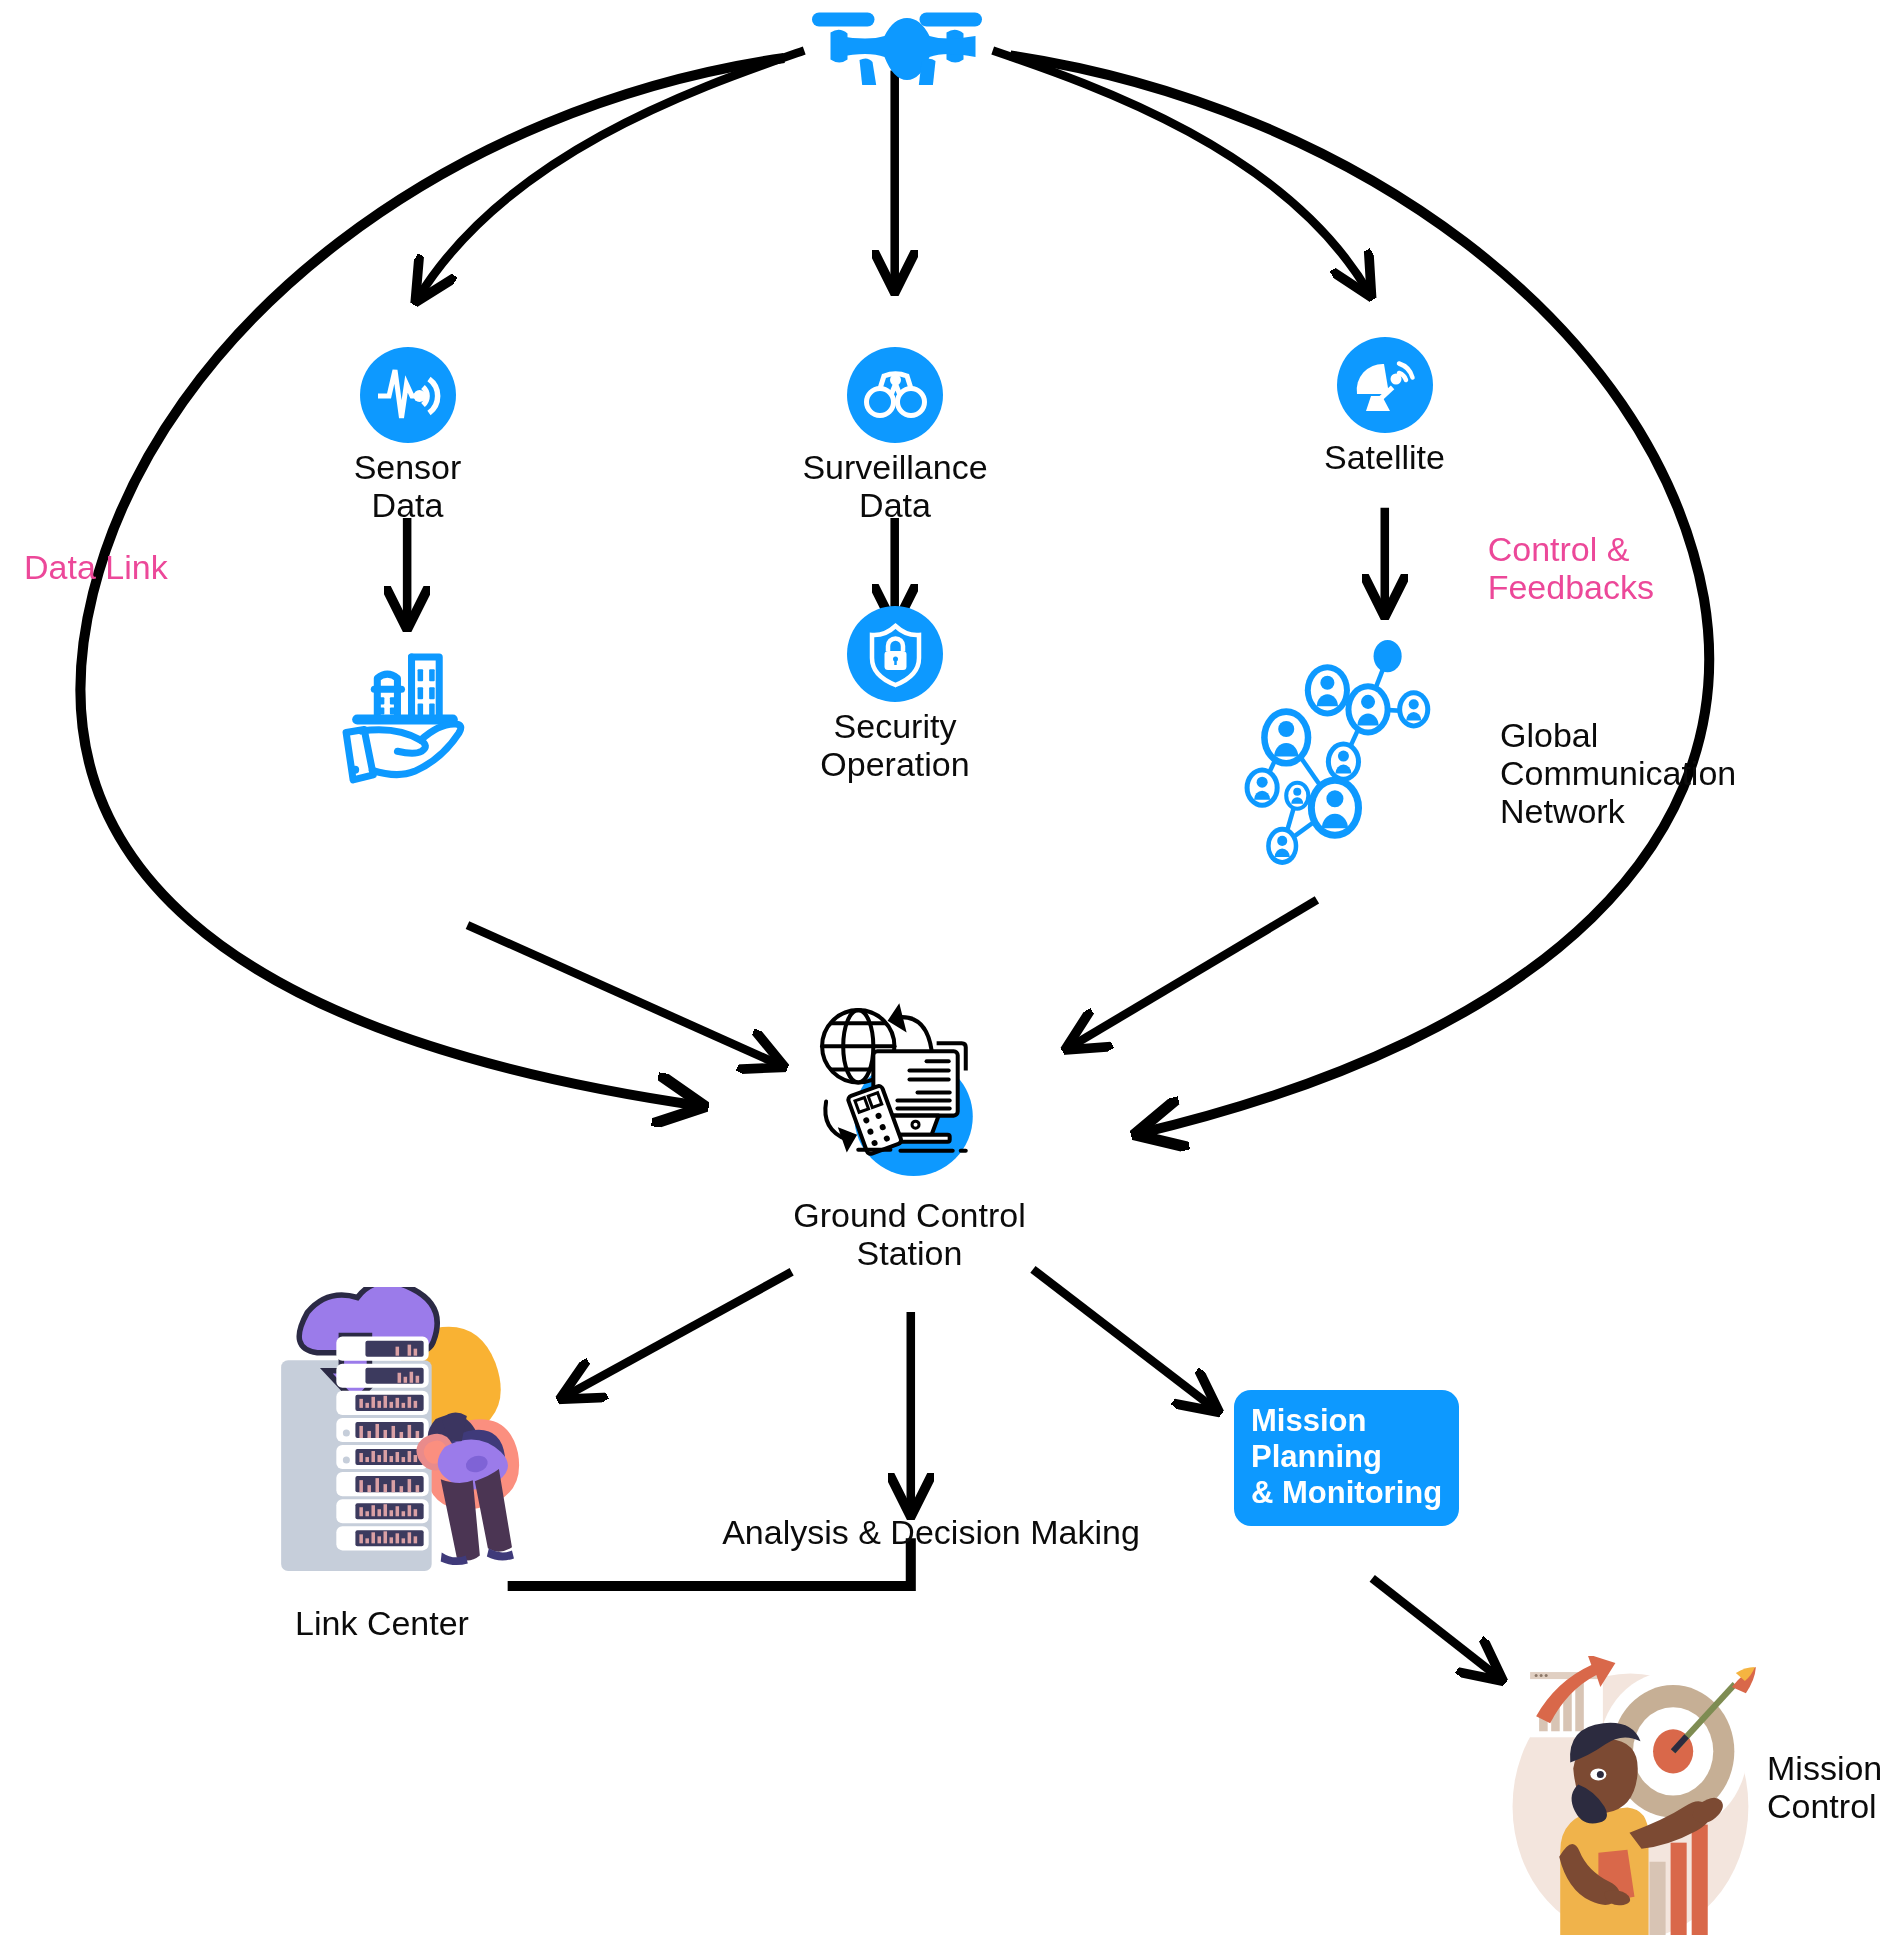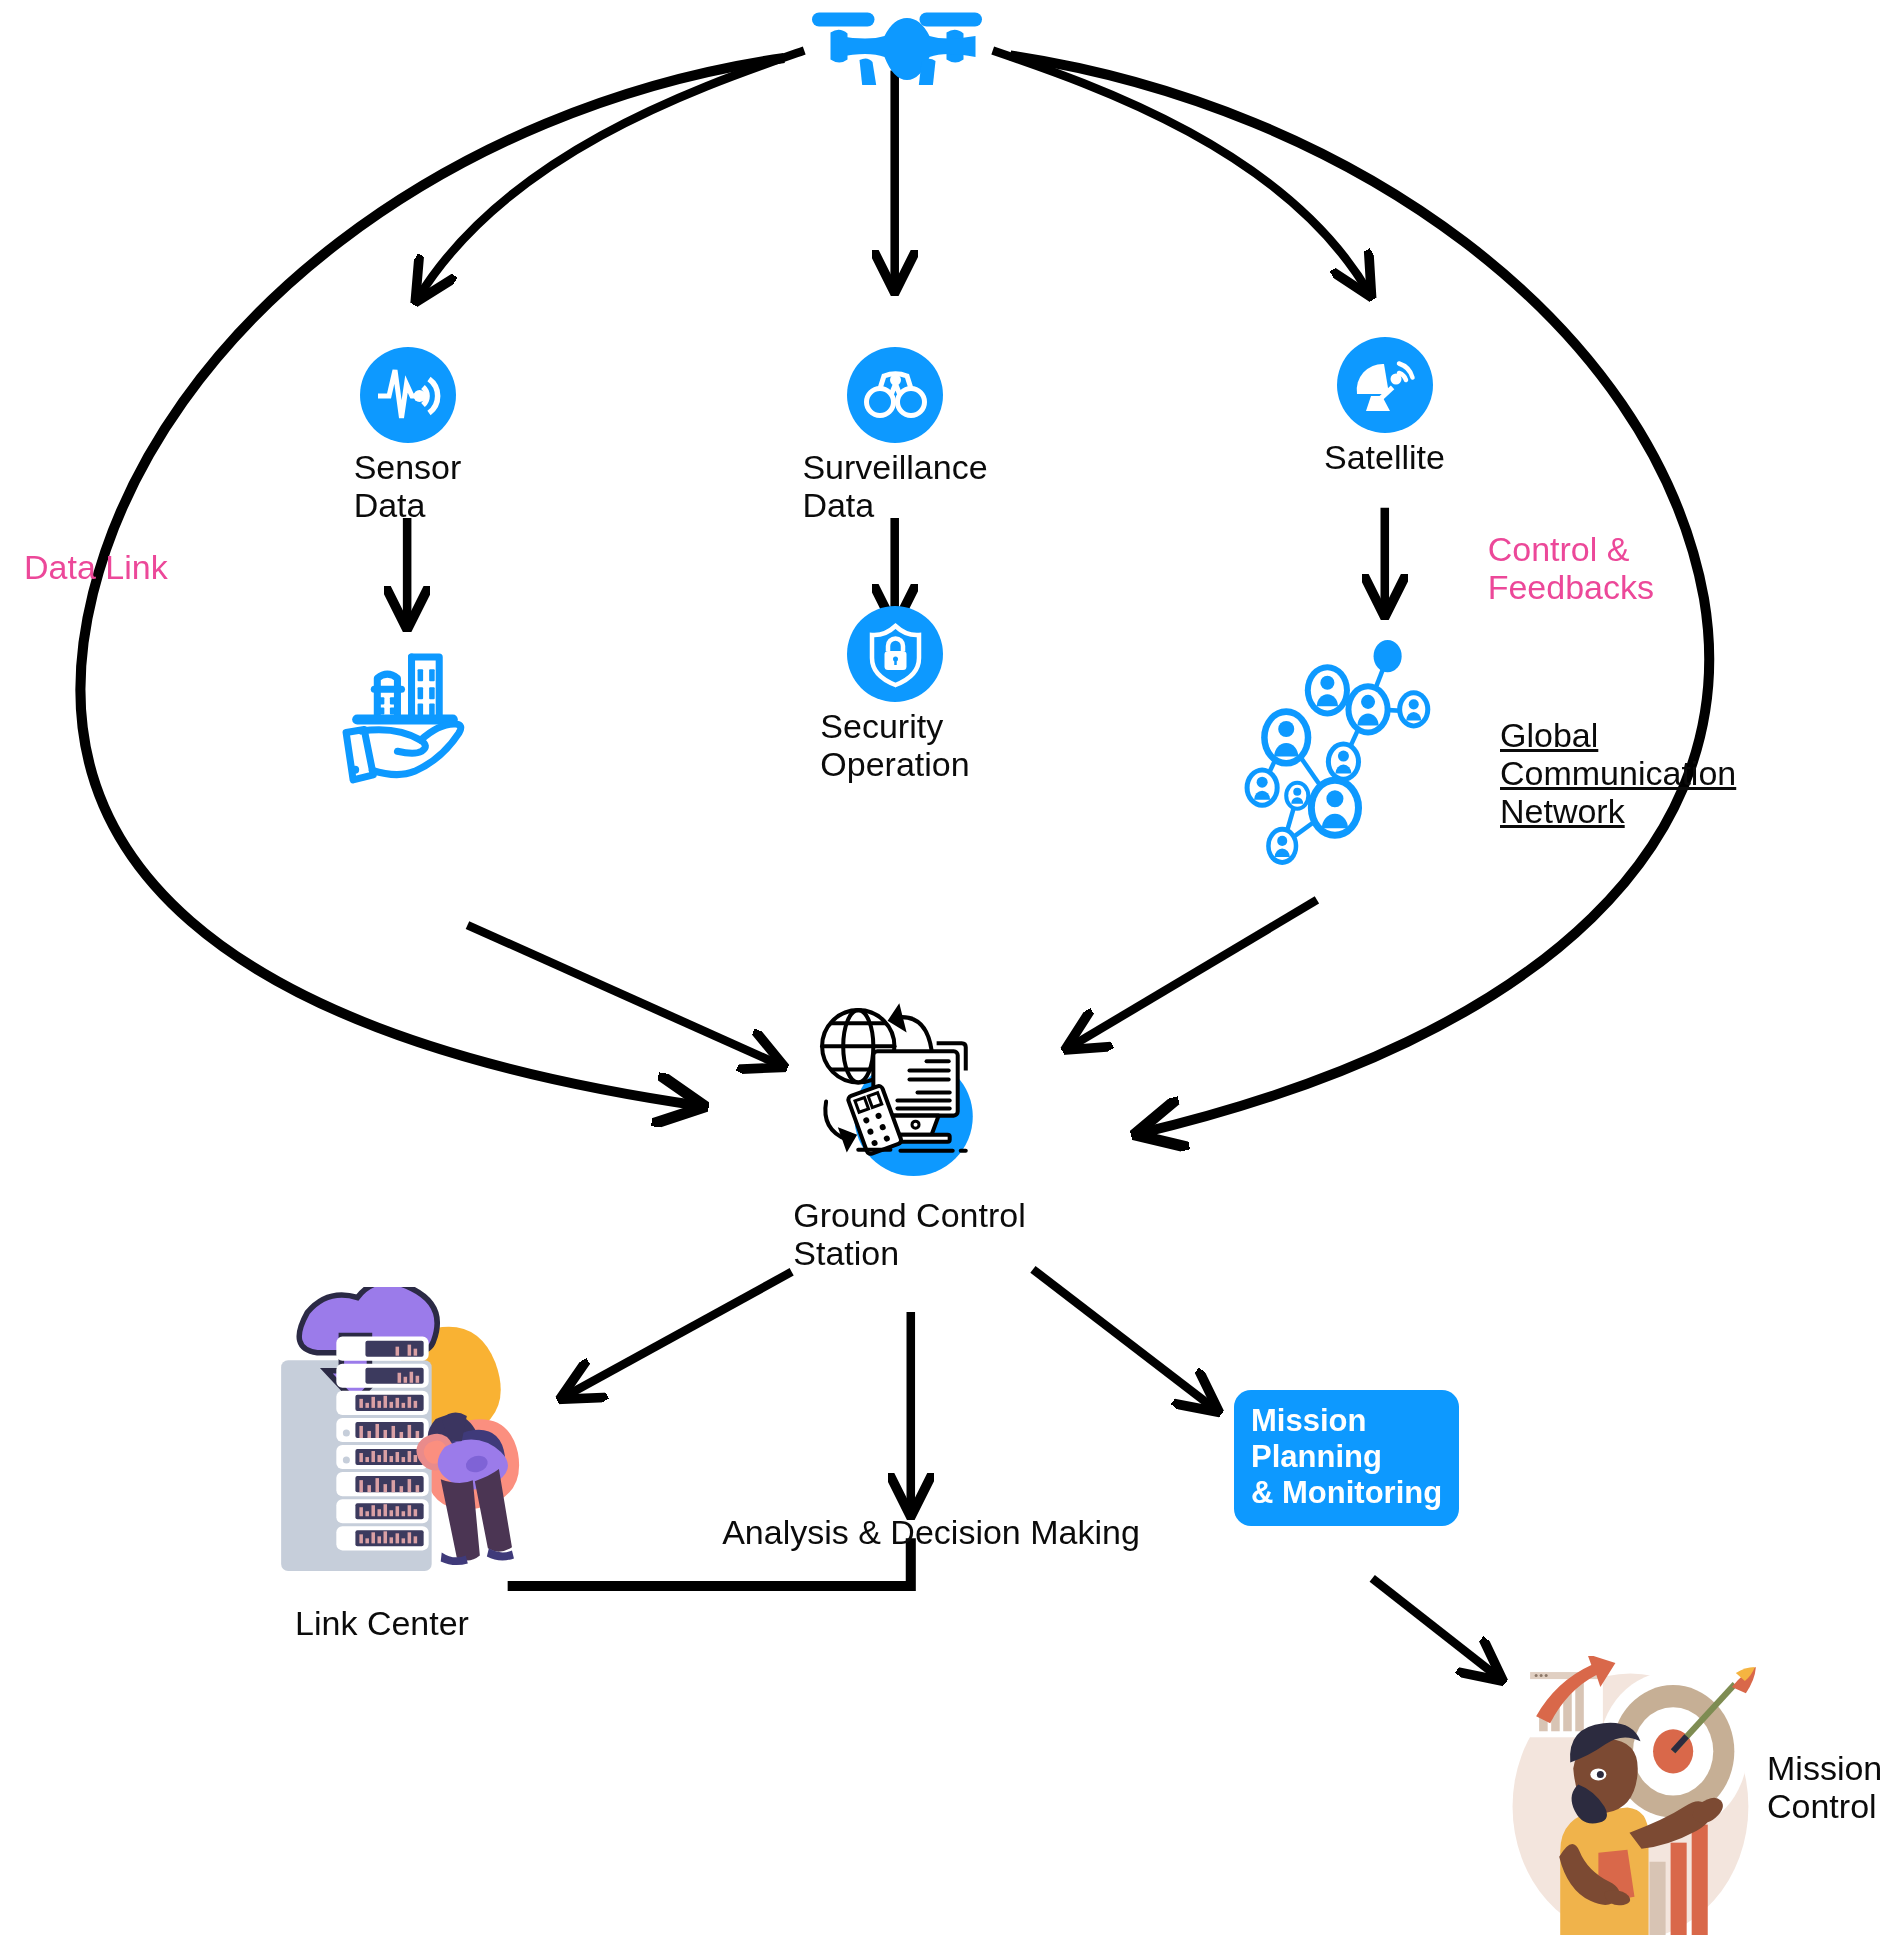--- a/index.html
+++ b/index.html
@@ -1,20 +1,20 @@
 <!DOCTYPE html>
 <html style="font-size:8px"><head>
 <meta charset="utf-8">
 <style>
   html,body{margin:0;padding:0;background:#fff;}
   body{font-family:"Liberation Sans", sans-serif;}
   #stage{position:relative;width:1903px;height:1936px;background:#fff;overflow:hidden;}
   #edges{position:absolute;left:0;top:0;width:1903px;height:1936px;}
   .node{position:absolute;display:flex;flex-direction:column;align-items:center;}
-  .node .cap{font-size:34px;line-height:1.12;color:#0b0b0b;text-align:left;white-space:pre-line;margin-top:5px;font-family:"Liberation Sans", sans-serif;}
+  .node .cap{font-size:34px;line-height:1.12;color:#0b0b0b;text-align:center;white-space:pre-line;margin-top:5px;font-family:"Liberation Sans", sans-serif;}
   .circ{width:96px;height:96px;border-radius:50%;background:#0D99FF;display:flex;align-items:center;justify-content:center;}
   .flabel{position:absolute;font-size:34px;line-height:1.12;color:#ec4899;white-space:pre-line;}
   .mpbox{position:absolute;background:#0D99FF;border-radius:17px;padding:13px 17px 15px 17px;}
   .mpbox span{display:block;color:#fff;font-weight:bold;font-size:31px;line-height:1.16;white-space:pre-line;font-family:"Liberation Sans", sans-serif;}
   .inlinecap{position:absolute;font-size:34px;line-height:1.12;color:#0b0b0b;white-space:pre-line;}
   .ill{position:absolute;}
 </style>
 </head>
 <body>
 
@@ -237,21 +237,21 @@
           </g>
         <g>
             <ellipse cx="110" cy="468" rx="32" ry="38"></ellipse>
             <ellipse cx="110" cy="468" rx="23" ry="28" fill="#fff"></ellipse>
           <circle cx="110" cy="458" r="10"></circle>
             <path d="M95,490 a15,17 0 0 1 30,0 z"></path>
           </g>
       </g>
     </svg>
   </div>
-  <div class="inlinecap" style="left:1500px;top:716px;text-decoration:underline;">Global
+  <div class="inlinecap" style="left:1500px;top:716px;">Global
 Communication
 Network</div>
 
   <div class="node" style="left:784px;top:990px;width:251px;">
     <svg width="216" height="201" viewBox="0 0 430 400">
       <circle cx="222" cy="252" r="118" fill="#0D99FF"></circle>
       <g fill="none" stroke="#000" stroke-width="8" stroke-linecap="round">
         <circle cx="112" cy="112" r="72"></circle>
         <ellipse cx="112" cy="112" rx="30" ry="72"></ellipse>
         <line x1="40" y1="112" x2="184" y2="112"></line>

